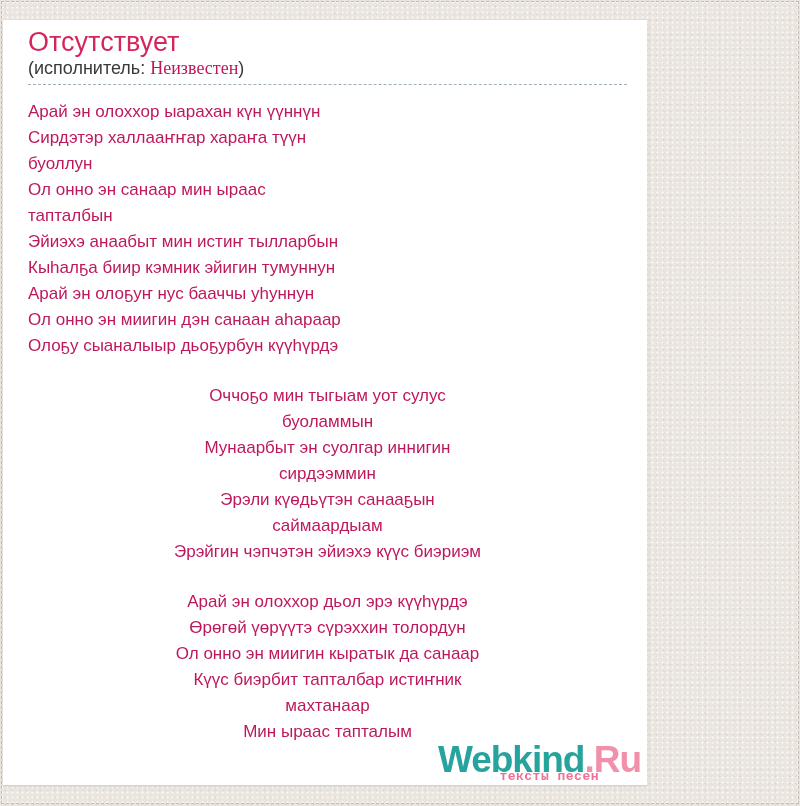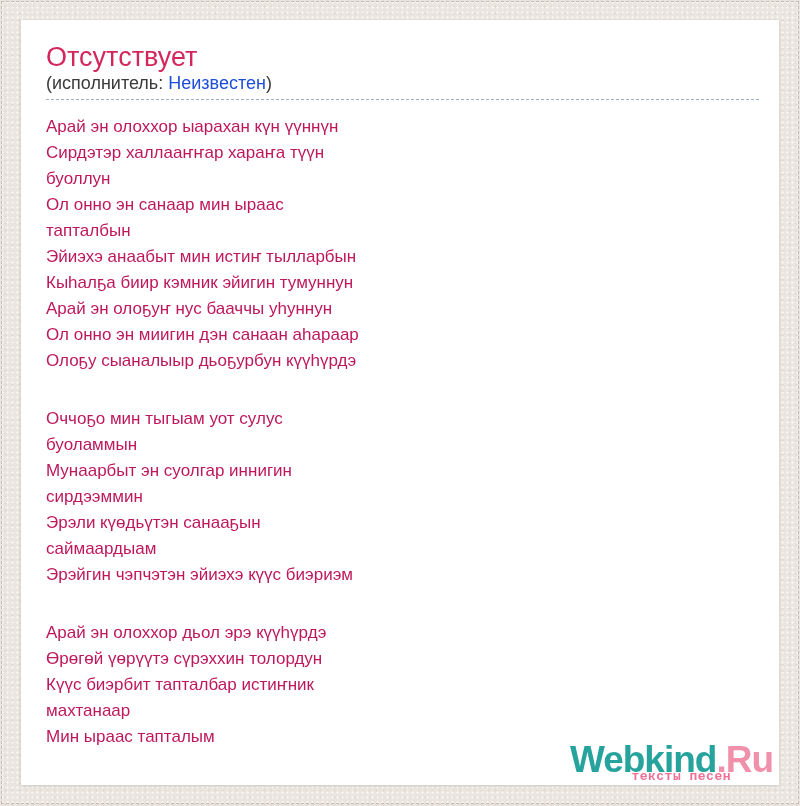--- a/index.html
+++ b/index.html
@@ -20,57 +20,58 @@
   }
   .page::after {
     content: "";
     position: absolute;
     left: 1px; top: 1px; right: 1px; bottom: 2px;
     border: 1px dashed rgba(160,152,138,0.55);
     pointer-events: none;
   }
   .card {
     position: absolute;
-    left: 21px; top: 20px;
-    width: 758px; height: 765px;
+    left: 3px; top: 20px;
+    width: 644px; height: 765px;
     background: #ffffff;
     box-shadow: 0 1px 3px rgba(120,110,95,0.25);
     box-sizing: border-box;
-    padding: 23px 20px 0 25px;
+    padding: 8px 20px 0 25px;
   }
   h1.title {
     margin: 0;
     font-size: 27px;
     line-height: 28px;
     font-weight: normal;
     color: #d3275c;
   }
   .artist {
     font-size: 18px;
     line-height: 20px;
     color: #3a3a3a;
     padding: 2px 0 6px 0;
     border-bottom: 1px dashed #9fb0bc;
   }
   .artist-link {
-    color: #1d4ed8;
+    color: #be185d;
     text-decoration: none;
     cursor: pointer;
+    font-family: Liberation Serif, serif;
   }
   .lyrics {
     margin-top: 14px;
     font-size: 17px;
     color: #be185d;
   }
   .lyric-line {
     height: 26px;
     line-height: 26px;
     white-space: nowrap;
   }
-  .stanza + .stanza { margin-top: 32px; }
+  .stanza + .stanza { margin-top: 24px; text-align: center; }
   .logo {
     position: absolute;
     right: 6px; bottom: 2px;
     text-align: right;
     cursor: pointer;
     line-height: 1;
   }
   .logo-main {
     font-size: 37px;
     font-weight: bold;
@@ -116,20 +117,21 @@
           <div class="lyric-line">буоламмын</div>
           <div class="lyric-line">Мунаарбыт эн суолгар иннигин</div>
           <div class="lyric-line">сирдээммин</div>
           <div class="lyric-line">Эрэли күөдьүтэн санааҕын</div>
           <div class="lyric-line">саймаардыам</div>
           <div class="lyric-line">Эрэйгин чэпчэтэн эйиэхэ күүс биэриэм</div>
         </div>
         <div class="stanza">
           <div class="lyric-line">Арай эн олоххор дьол эрэ күүһүрдэ</div>
           <div class="lyric-line">Өрөгөй үөрүүтэ сүрэххин толордун</div>
+          <div class="lyric-line">Ол онно эн миигин кыратык да санаар</div>
           <div class="lyric-line">Күүс биэрбит тапталбар истиҥник</div>
           <div class="lyric-line">махтанаар</div>
           <div class="lyric-line">Мин ыраас тапталым</div>
         </div>
       </div>
 
     <div class="logo">
       <div class="logo-main"><span class="logo-web">Webkind</span><span class="logo-ru">.Ru</span></div>
       <div class="logo-tagline">тексты песен</div>
     </div>

